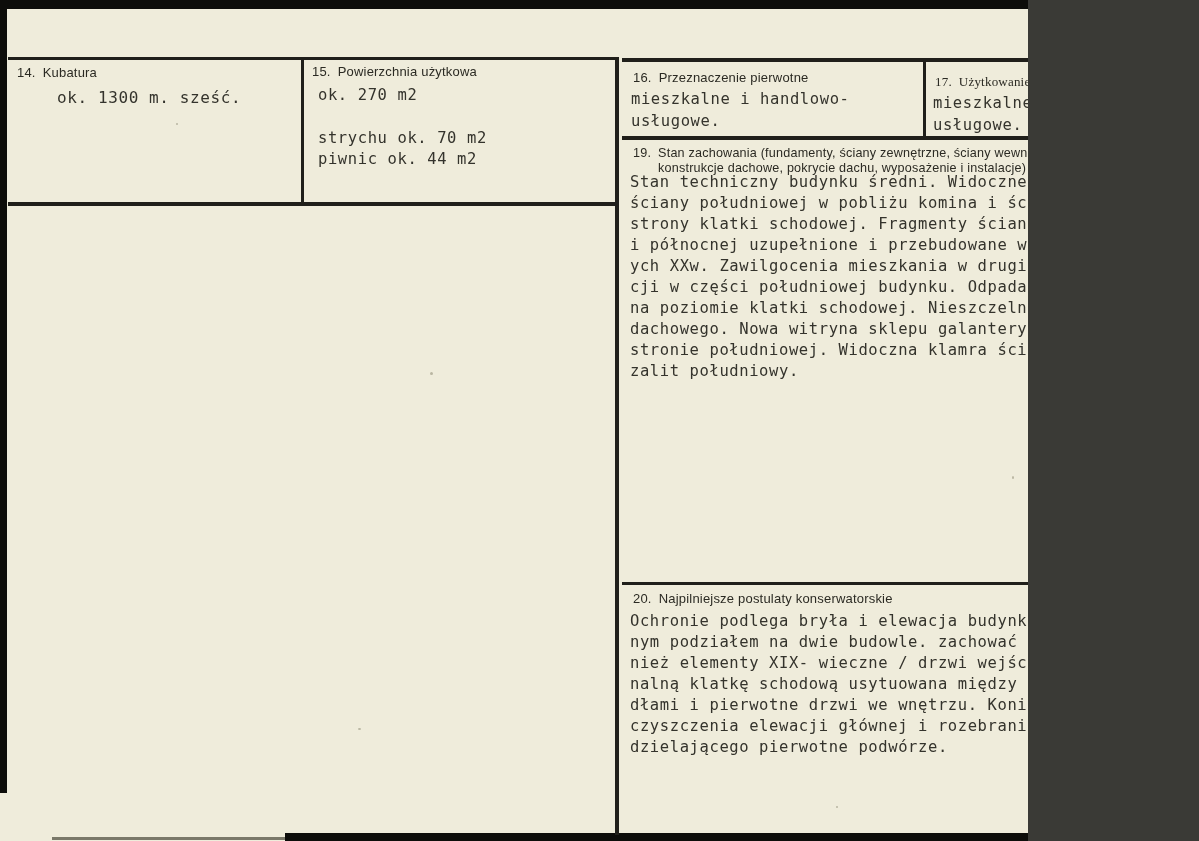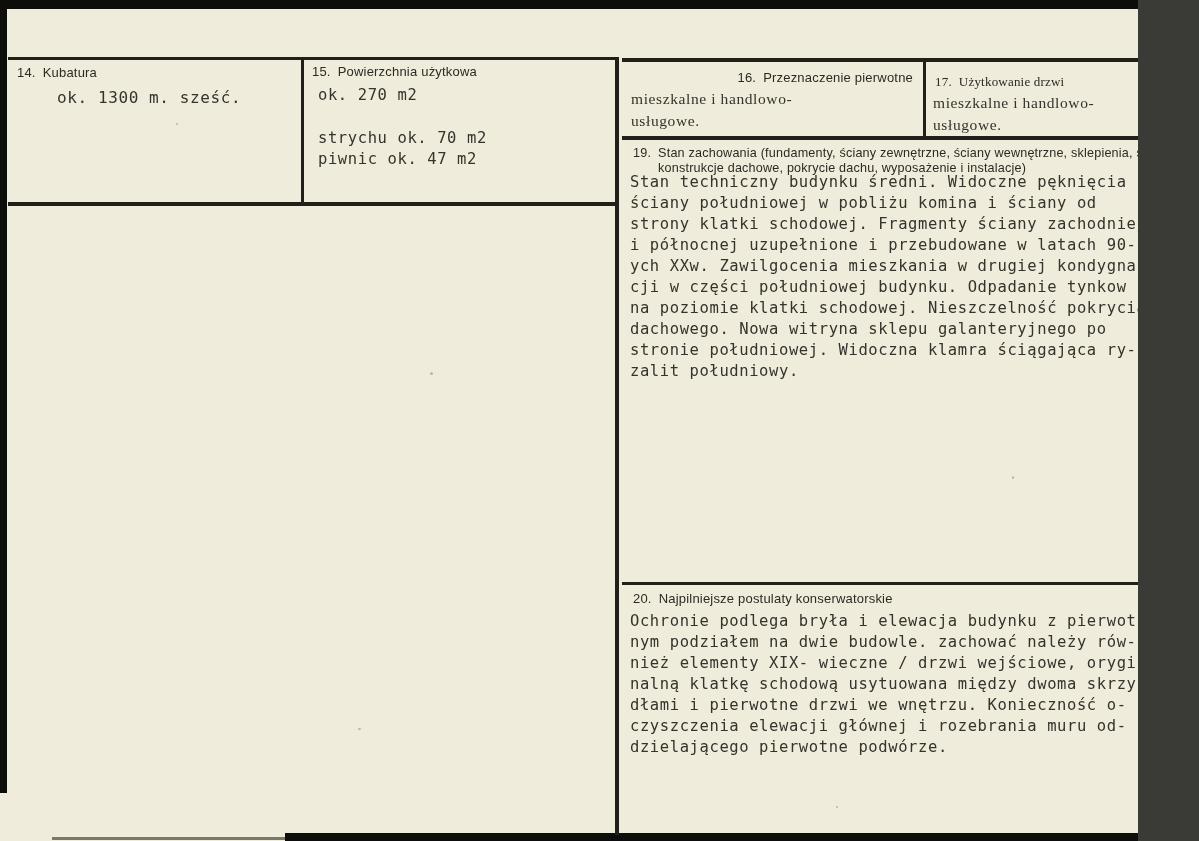--- a/index.html
+++ b/index.html
@@ -1,17 +1,17 @@
 <!DOCTYPE html>
 <html><head>
 <meta charset="utf-8">
 <style>
   html,body{margin:0;padding:0;background:#3a3a36;}
   .scan{
-    position:relative;width:1138px;height:841px;overflow:hidden;
+    position:relative;width:1028px;height:841px;overflow:hidden;
     background:#efecdb;
     font-family:"Liberation Sans",sans-serif;
   }
   
   .edge{position:absolute;background:#0d0d0a;}
   .edge-bottom-thin{position:absolute;background:#7a7869;}
   
   .hline,.vline{position:absolute;background:#201f1a;}
   
   .field-label{
@@ -19,21 +19,21 @@
     color:#2b2a23;font-size:13px;line-height:15.5px;letter-spacing:.2px;
   }
   .field-label .num{flex:0 0 auto;}
   .field-label.small{font-size:12.6px;line-height:15px;}
   
   .type{
     position:absolute;white-space:pre;
     font-family:"DejaVu Sans Mono","Liberation Mono",monospace;
     color:#34332c;font-size:15.5px;line-height:21px;letter-spacing:.6px;
   }
-  .type.lh22{line-height:22px;font-family:Liberation Serif, serif;}
+  .type.lh22{line-height:22px;}
   .speck{position:absolute;border-radius:50%;background:#b9b6a2;}
 </style>
 </head>
 <body>
 
 <div class="scan">
 
   <div class="edge" style="left:0;top:0;width:1199px;height:9px;"></div>
   <div class="edge" style="left:0;top:9px;width:7px;height:784px;"></div>
   <div class="edge" style="left:285px;top:833px;width:914px;height:8px;"></div>
@@ -53,23 +53,23 @@
     <span class="txt">Kubatura</span>
   </div>
   <div class="type" style="left: 57px; top: 87px; font-size: 16px; white-space: pre;">ok. 1300 m. sześć.</div>
 
   <div class="field-label" style="left:312px;top:64px;width:290px;">
     <span class="num">15.</span>
     <span class="txt">Powierzchnia użytkowa</span>
   </div>
   <div class="type" style="left: 318px; top: 85px; white-space: pre;">ok. 270 m2</div>
   <div class="type" style="left: 318px; top: 128px; white-space: pre;">strychu ok. 70 m2</div>
-  <div class="type" style="left: 318px; top: 149px; white-space: pre;">piwnic ok. 47 m2</div>
+  <div class="type" style="left: 318px; top: 149px; white-space: pre;">piwnic ok. 44 m2</div>
 
-  <div class="field-label" style="left:633px;top:70px;width:280px;justify-content:flex-end;">
+  <div class="field-label" style="left:633px;top:70px;width:280px;">
     <span class="num">16.</span>
     <span class="txt">Przeznaczenie pierwotne</span>
   </div>
   <div class="type lh22" style="left: 631px; top: 88px; white-space: pre;">mieszkalne i handlowo-
 usługowe.</div>
 
   <div class="field-label" style="left:935px;top:74px;width:250px;font-family:Liberation Serif, serif;">
     <span class="num">17.</span>
     <span class="txt">Użytkowanie drzwi</span>
   </div>

